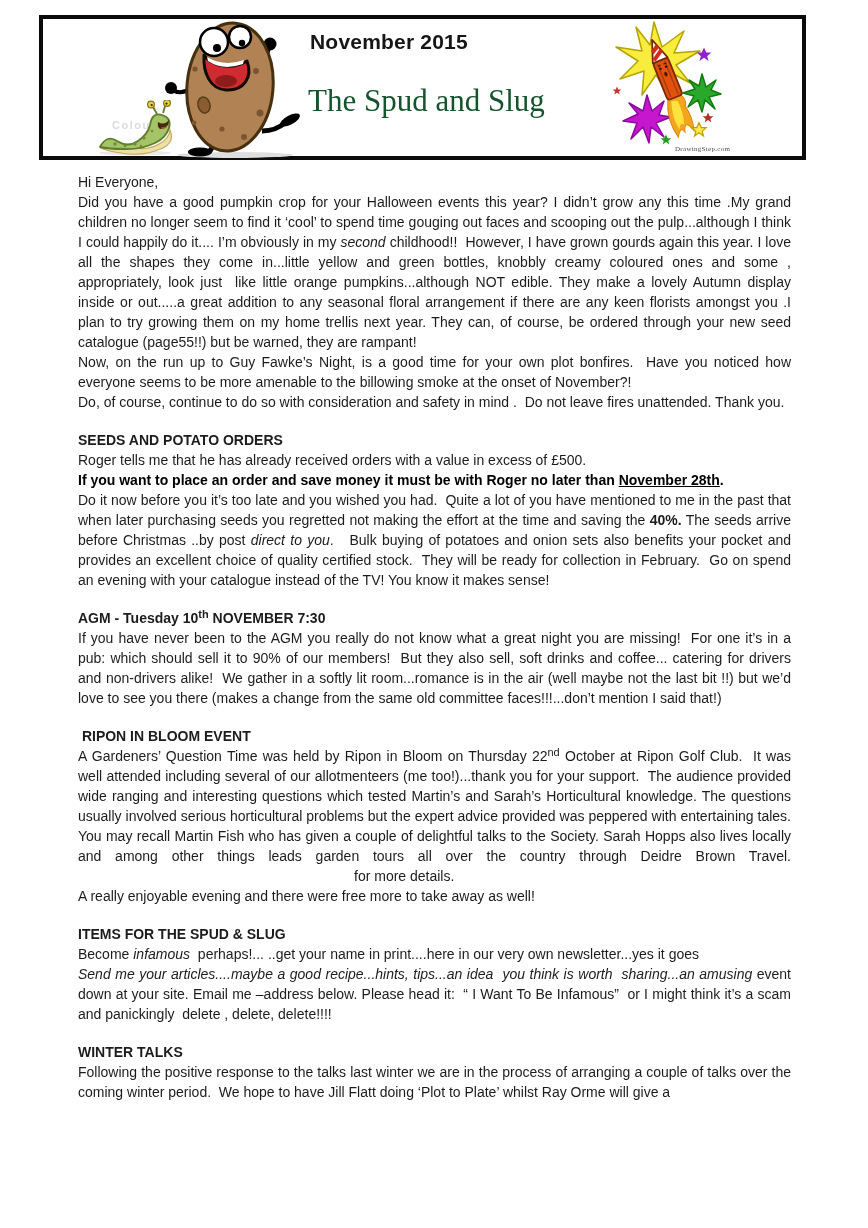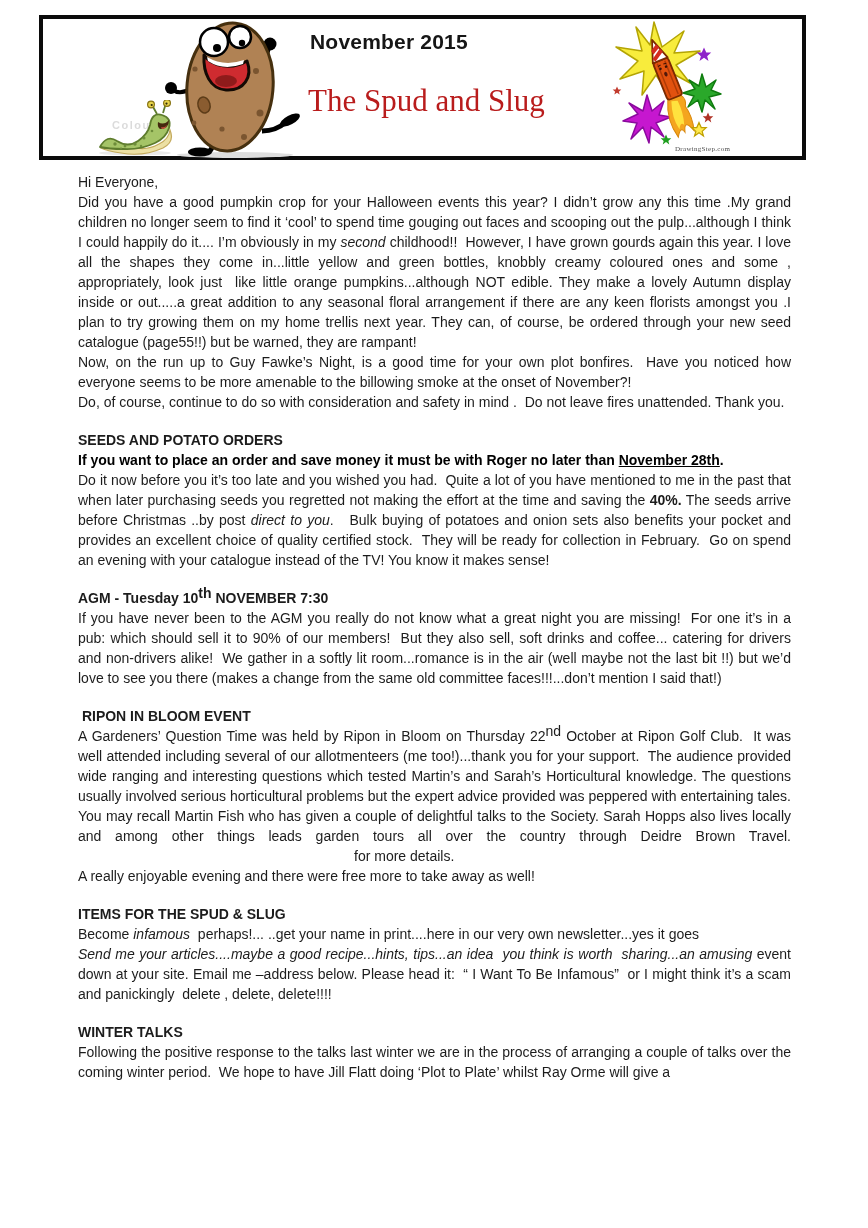--- a/index.html
+++ b/index.html
@@ -4,33 +4,33 @@
 <style>
   * { margin:0; padding:0; box-sizing:border-box; }
   html,body { background:#ffffff; }
   .page { position:relative; width:868px; height:1228px; background:#fff; overflow:hidden;
           font-family:"Liberation Sans","DejaVu Sans",sans-serif; color:#1c1c1c; }
   .header-box { position:absolute; left:39px; top:15px; width:767px; height:145px;
                 border:4px solid #0b0b0b; background:#fff; }
   .masthead-date { position:absolute; left:310px; top:30px; font-size:21px; font-weight:700;
                    letter-spacing:.2px; color:#161616; }
   .masthead-title { position:absolute; left:308px; top:83px; font-size:31px;
-                    font-family:"Liberation Serif","DejaVu Serif",serif; color:#b91c1c; }
+                    font-family:"Liberation Serif","DejaVu Serif",serif; color:#14532d; }
   .stock-watermark { position:absolute; left:112px; top:119px; font-size:11px; font-weight:700;
                      color:#c9c9c9; opacity:.65; letter-spacing:1.5px; }
   .art { position:absolute; }
   .content { position:absolute; left:78px; top:172px; width:713px; font-size:14px;
              line-height:20px; text-align:justify; }
   .content p, .content h3 { white-space:pre-wrap; margin:0; }
   .heading { font-size:14px; font-weight:700; margin-top:18px !important; }
   .red-line { color:#000000; font-weight:700; }
   .red-line u { text-decoration:underline; }
   i { font-style:italic; }
   b { font-weight:700;margin-top:16px; }
-  sup { font-size:14px; line-height:0; vertical-align:5px; }
+  sup { font-size:11px; line-height:0; vertical-align:5px; }
   .redact-gap { display:inline-block; width:276px; height:1px; }
 </style>
 </head>
 <body>
 
 <div class="page">
 
   <div class="header-box"></div>
 
   <div class="stock-watermark">Colou</div>
@@ -115,20 +115,21 @@
   </svg>
 
   <div class="content">
 
     <p class="para">Hi Everyone,</p>
     <p class="para"><span>Did you have a good pumpkin crop for your Halloween events this year? I didn’t grow any this time .My grand children no longer seem to find it ‘cool’ to spend time gouging out faces and scooping out the pulp...although I think I could happily do it.... I’m obviously in my </span><i>second</i><span> childhood!!  However, I have grown gourds again this year. I love all the shapes they come in...little yellow and green bottles, knobbly creamy coloured ones and some , appropriately, look just  like little orange pumpkins...although NOT edible. They make a lovely Autumn display inside or out.....a great addition to any seasonal floral arrangement if there are any keen florists amongst you .I plan to try growing them on my home trellis next year. They can, of course, be ordered through your new seed catalogue (page55!!) but be warned, they are rampant!</span></p>
     <p class="para">Now, on the run up to Guy Fawke’s Night, is a good time for your own plot bonfires.  Have you noticed how everyone seems to be more amenable to the billowing smoke at the onset of November?!</p>
     <p class="para">Do, of course, continue to do so with consideration and safety in mind .  Do not leave fires unattended. Thank you.</p>
 
     <h3 class="heading">SEEDS AND POTATO ORDERS</h3>
+    <p class="para">Roger tells me that he has already received orders with a value in excess of £500.</p>
     <p class="para red-line"><span>If you want to place an order and save money it must be with Roger no later than </span><u>November 28th</u><span>.</span></p>
     <p class="para"><span>Do it now before you it’s too late and you wished you had.  Quite a lot of you have mentioned to me in the past that when later purchasing seeds you regretted not making the effort at the time and saving the </span><b>40%.</b><span> The seeds arrive before Christmas ..by post </span><i>direct to you</i><span>.   Bulk buying of potatoes and onion sets also benefits your pocket and provides an excellent choice of quality certified stock.  They will be ready for collection in February.  Go on spend an evening with your catalogue instead of the TV! You know it makes sense!</span></p>
 
     <h3 class="heading"><span>AGM - Tuesday 10</span><sup>th</sup><span> NOVEMBER 7:30</span></h3>
     <p class="para">If you have never been to the AGM you really do not know what a great night you are missing!  For one it’s in a pub: which should sell it to 90% of our members!  But they also sell, soft drinks and coffee... catering for drivers and non-drivers alike!  We gather in a softly lit room...romance is in the air (well maybe not the last bit !!) but we’d love to see you there (makes a change from the same old committee faces!!!...don’t mention I said that!)</p>
 
     <h3 class="heading"> RIPON IN BLOOM EVENT</h3>
     <p class="para"><span>A Gardeners’ Question Time was held by Ripon in Bloom on Thursday 22</span><sup>nd</sup><span> October at Ripon Golf Club.  It was well attended including several of our allotmenteers (me too!)...thank you for your support.  The audience provided wide ranging and interesting questions which tested Martin’s and Sarah’s Horticultural knowledge. The questions usually involved serious horticultural problems but the expert advice provided was peppered with entertaining tales.  You may recall Martin Fish who has given a couple of delightful talks to the Society. Sarah Hopps also lives locally and among other things leads garden tours all over the country through Deidre Brown Travel.</span><span class="redact-gap"></span><span>for more details.</span></p>
     <p class="para">A really enjoyable evening and there were free more to take away as well!</p>
 

